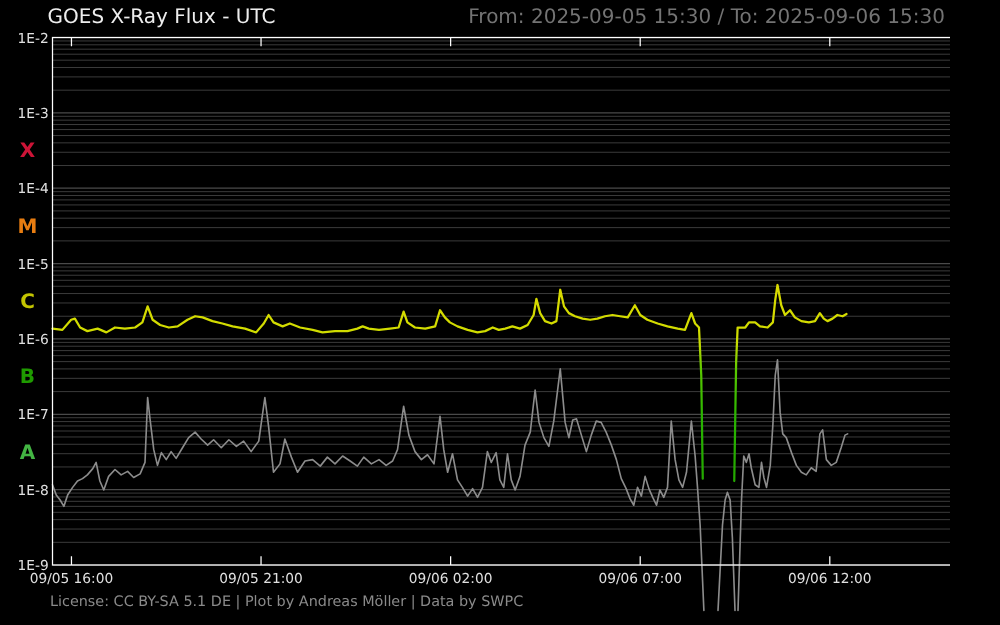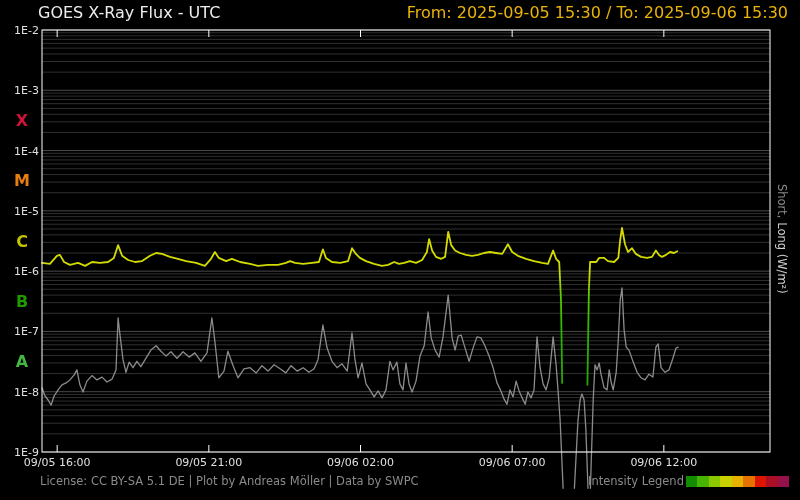--- a/index.html
+++ b/index.html
@@ -1,19 +1,19 @@
 <!DOCTYPE html>
 <html><head>
 <meta charset="utf-8">
 <style>
   html,body{margin:0;padding:0;background:#000;}
   .stage{position:relative;width:760px;height:500px;background:#000;overflow:hidden;
-         font-family:"DejaVu Sans","Liberation Sans",sans-serif;padding-left:32px;}
+         font-family:"DejaVu Sans","Liberation Sans",sans-serif;}
   .hdr-title{position:absolute;left:38px;top:3px;font-size:16px;color:#ededed;white-space:nowrap;}
-  .hdr-range{position:absolute;right:4px;top:3px;font-size:16px;color:#eab308;white-space:nowrap;}
+  .hdr-range{position:absolute;right:4px;top:3px;font-size:16px;color:#737373;white-space:nowrap;}
   #plot{position:absolute;left:0;top:0;}
   .ftr-license{position:absolute;left:40px;top:474px;font-size:11.5px;color:#8a8a8a;white-space:nowrap;}
   .legend-wrap{position:absolute;left:588px;top:474px;display:flex;align-items:center;}
   .legend-label{font-size:11.5px;color:#8a8a8a;white-space:nowrap;margin-right:2px;}
   .legend-bar{display:flex;height:11px;}
   .legend-bar span{display:block;width:11.5px;height:11px;}
 </style>
 </head>
 <body>
 
@@ -144,27 +144,13 @@
         <text x="208.83333333333331" y="466">09/05 21:00</text>
         <text x="360.5" y="466">09/06 02:00</text>
         <text x="512.1666666666667" y="466">09/06 07:00</text>
         <text x="663.8333333333333" y="466">09/06 12:00</text>
       </g>
       <text x="778" y="184" transform="rotate(90 778 184)" font-size="11.5"><tspan fill="#8a8a8a">Short, </tspan><tspan fill="#cfcfcf">Long (W/m²)</tspan></text>
     </svg>
 
   <div class="ftr-license">License: CC BY-SA 5.1 DE | Plot by Andreas Möller | Data by SWPC</div>
 
-  <div class="legend-wrap">
-    <span class="legend-label">Intensity Legend</span>
-    <span class="legend-bar" id="legend-bar">
-        <span style="background: rgb(18, 140, 0);"></span>
-        <span style="background: rgb(70, 180, 0);"></span>
-        <span style="background: rgb(140, 200, 0);"></span>
-        <span style="background: rgb(200, 210, 0);"></span>
-        <span style="background: rgb(230, 180, 0);"></span>
-        <span style="background: rgb(230, 115, 0);"></span>
-        <span style="background: rgb(220, 20, 0);"></span>
-        <span style="background: rgb(170, 15, 35);"></span>
-        <span style="background: rgb(150, 16, 75);"></span>
-      </span>
-  </div>
 </div>
 
 </body></html>

